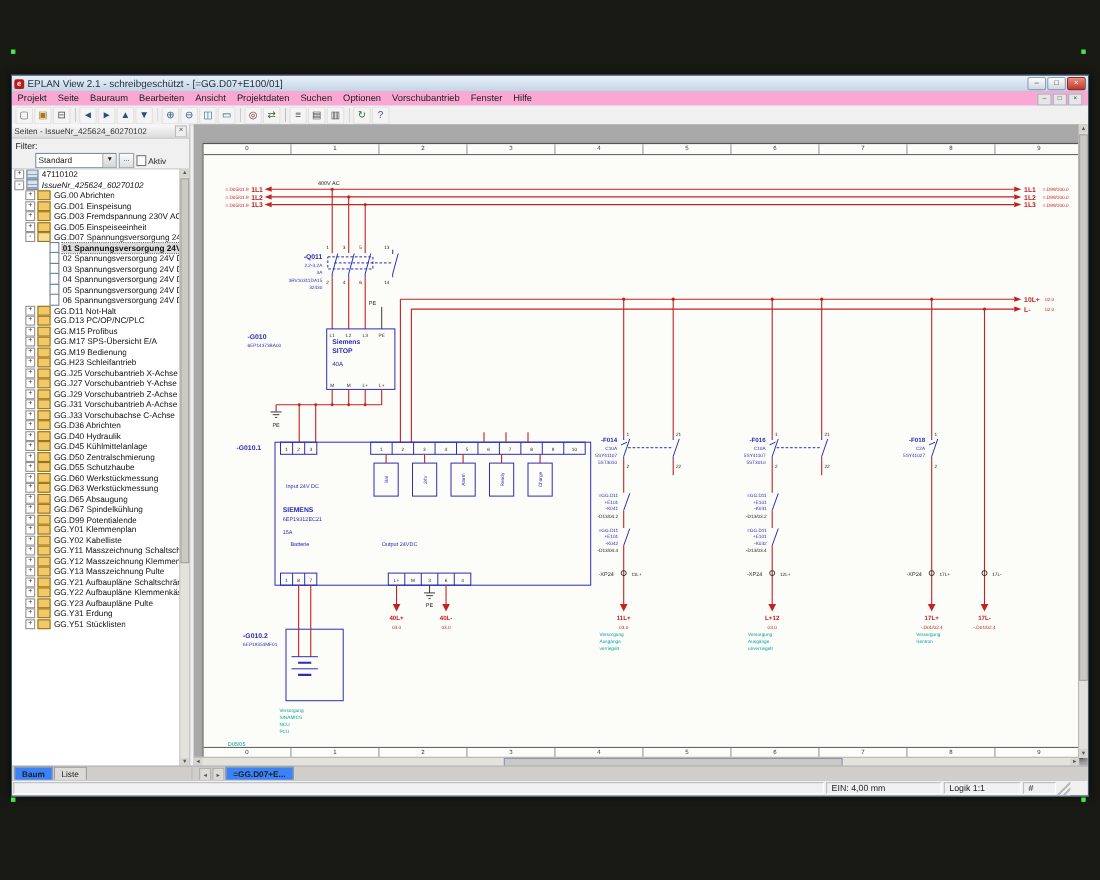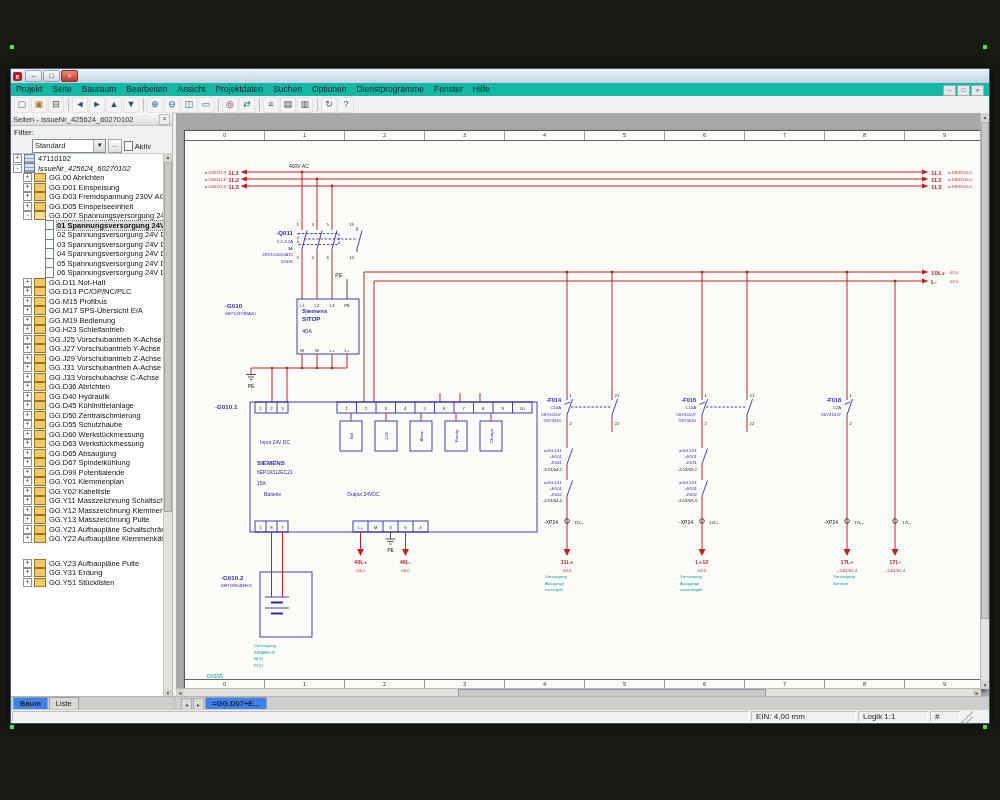--- a/index.html
+++ b/index.html
@@ -16,21 +16,21 @@
             background:linear-gradient(#e9f1f9,#c3d4e6);border-bottom:1px solid #9fb2c5;font-size:9px;color:#1d2b3a}
   .appicon{width:9px;height:9px;background:#c01818;color:#fff;font-size:7px;line-height:9px;text-align:center;
            margin:0 3px 0 2px;border-radius:2px;font-weight:bold}
   .title-text{flex:1;white-space:nowrap;overflow:hidden}
   .winbtns{display:flex;gap:1px;margin-right:2px}
   .wbtn{width:15px;height:10px;font-size:7px;line-height:9px;text-align:center;color:#333;
         background:linear-gradient(#fdfdfd,#cfd8e2);border:1px solid #8fa1b4;border-radius:2px}
   .wbtn.close{background:linear-gradient(#e98b7d,#c0392b);color:#fff;border-color:#8d2b20}
 
   
-  .menubar{position:absolute;left:0;top:14px;right:0;height:13px;background:#14b8a6;border-bottom:1px solid #dcdcdc;
+  .menubar{position:absolute;left:0;top:14px;right:0;height:13px;background:#f9a8d4;border-bottom:1px solid #dcdcdc;
            display:flex;align-items:center;font-size:8.5px;color:#222}
   .mitem{padding:0 5px;height:13px;line-height:13px}
   .mdi{margin-left:auto;display:flex;gap:1px;margin-right:3px}
   .mdibtn{width:11px;height:9px;font-size:6px;line-height:8px;text-align:center;border:1px solid #aab;background:#e6e6e6;color:#444}
 
   
   .toolbar{position:absolute;left:0;top:27px;right:0;height:17px;background:#f0f0f0;border-bottom:1px solid #d6d6d6;
            display:flex;align-items:center;padding-left:3px}
   .tbi{width:14px;height:14px;font-size:9px;line-height:13px;text-align:center;color:#445;
        border:1px solid #e2e2e2;background:#f4f4f4;margin-right:1px;border-radius:2px}
@@ -125,38 +125,39 @@
 
 <div class="marker" style="left:10px;top:45px"></div>
 <div class="marker" style="left:983px;top:45px"></div>
 <div class="marker" style="left:10px;top:725px"></div>
 <div class="marker" style="left:983px;top:725px"></div>
 
 <div id="app">
 
   <div class="titlebar">
     <div class="appicon">e</div>
+    <div class="title-text">EPLAN View 2.1 - schreibgeschützt - [=GG.D07+E100/01]</div>
     <div class="winbtns">
       <div class="wbtn">–</div>
       <div class="wbtn">□</div>
       <div class="wbtn close">×</div>
     </div>
   </div>
 
   <div class="menubar">
 
   <span class="mitem">Projekt</span>
       <span class="mitem">Seite</span>
       <span class="mitem">Bauraum</span>
       <span class="mitem">Bearbeiten</span>
       <span class="mitem">Ansicht</span>
       <span class="mitem">Projektdaten</span>
       <span class="mitem">Suchen</span>
       <span class="mitem">Optionen</span>
-      <span class="mitem">Dienstprogramme</span>
+      <span class="mitem">Vorschubantrieb</span>
       <span class="mitem">Fenster</span>
       <span class="mitem">Hilfe</span>
     </div>
   <div class="mdi" style="position:absolute;top:16px;right:2px">
     <div class="mdibtn">–</div>
     <div class="mdibtn">□</div>
     <div class="mdibtn">×</div>
   </div>
 
   <div class="toolbar">
@@ -444,21 +445,21 @@
             <span class="ticon"></span>
             <span class="tlabel">GG.Y21 Aufbaupläne Schaltschränke</span>
           </div>
 
           <div class="trow" data-icon="folder" style="margin-left: 10px;">
             <span class="texp">+</span>
             <span class="ticon"></span>
             <span class="tlabel">GG.Y22 Aufbaupläne Klemmenkästen</span>
           </div>
 
-          <div class="trow" data-icon="folder" style="margin-left: 10px; margin-top: 15px;">
+          <div class="trow" data-icon="folder" style="margin-left: 10px;">
             <span class="texp">+</span>
             <span class="ticon"></span>
             <span class="tlabel">GG.Y23 Aufbaupläne Pulte</span>
           </div>
 
           <div class="trow" data-icon="folder" style="margin-left: 10px;">
             <span class="texp">+</span>
             <span class="ticon"></span>
             <span class="tlabel">GG.Y31 Erdung</span>
           </div>

